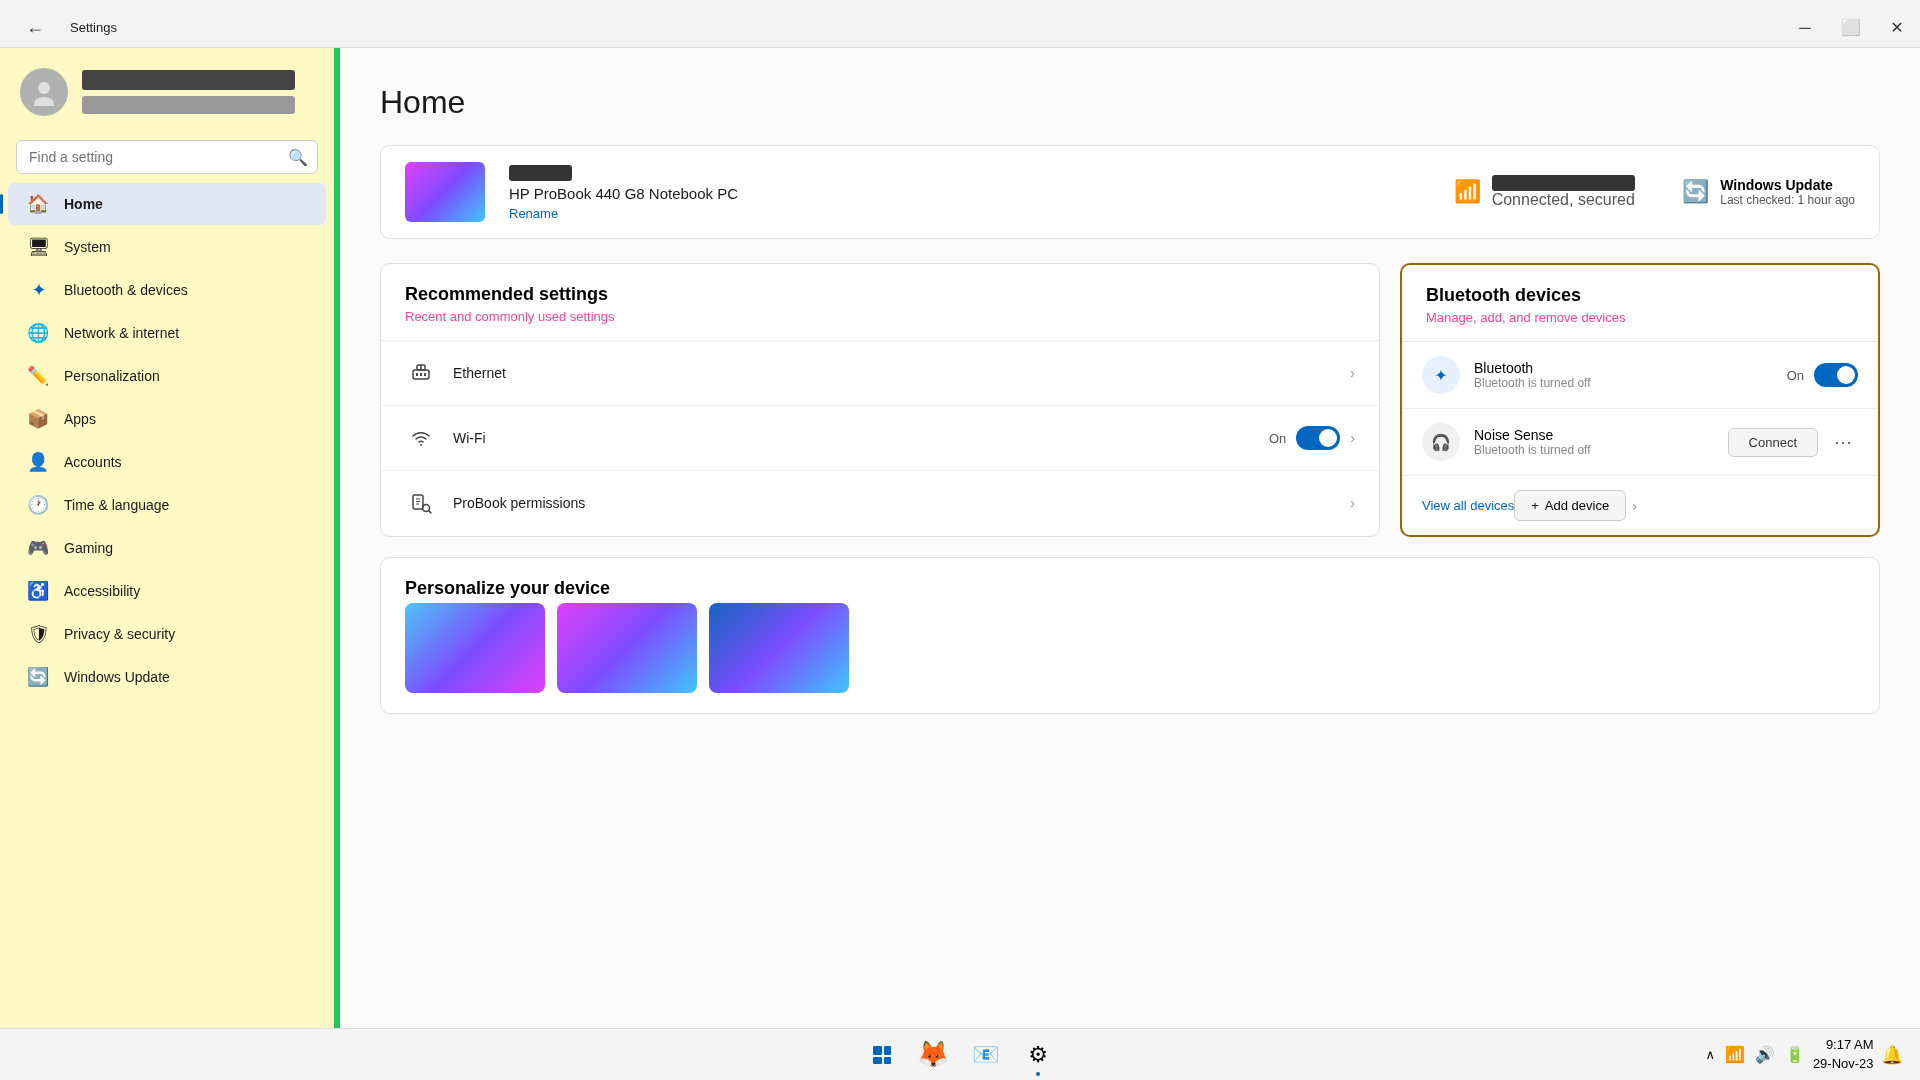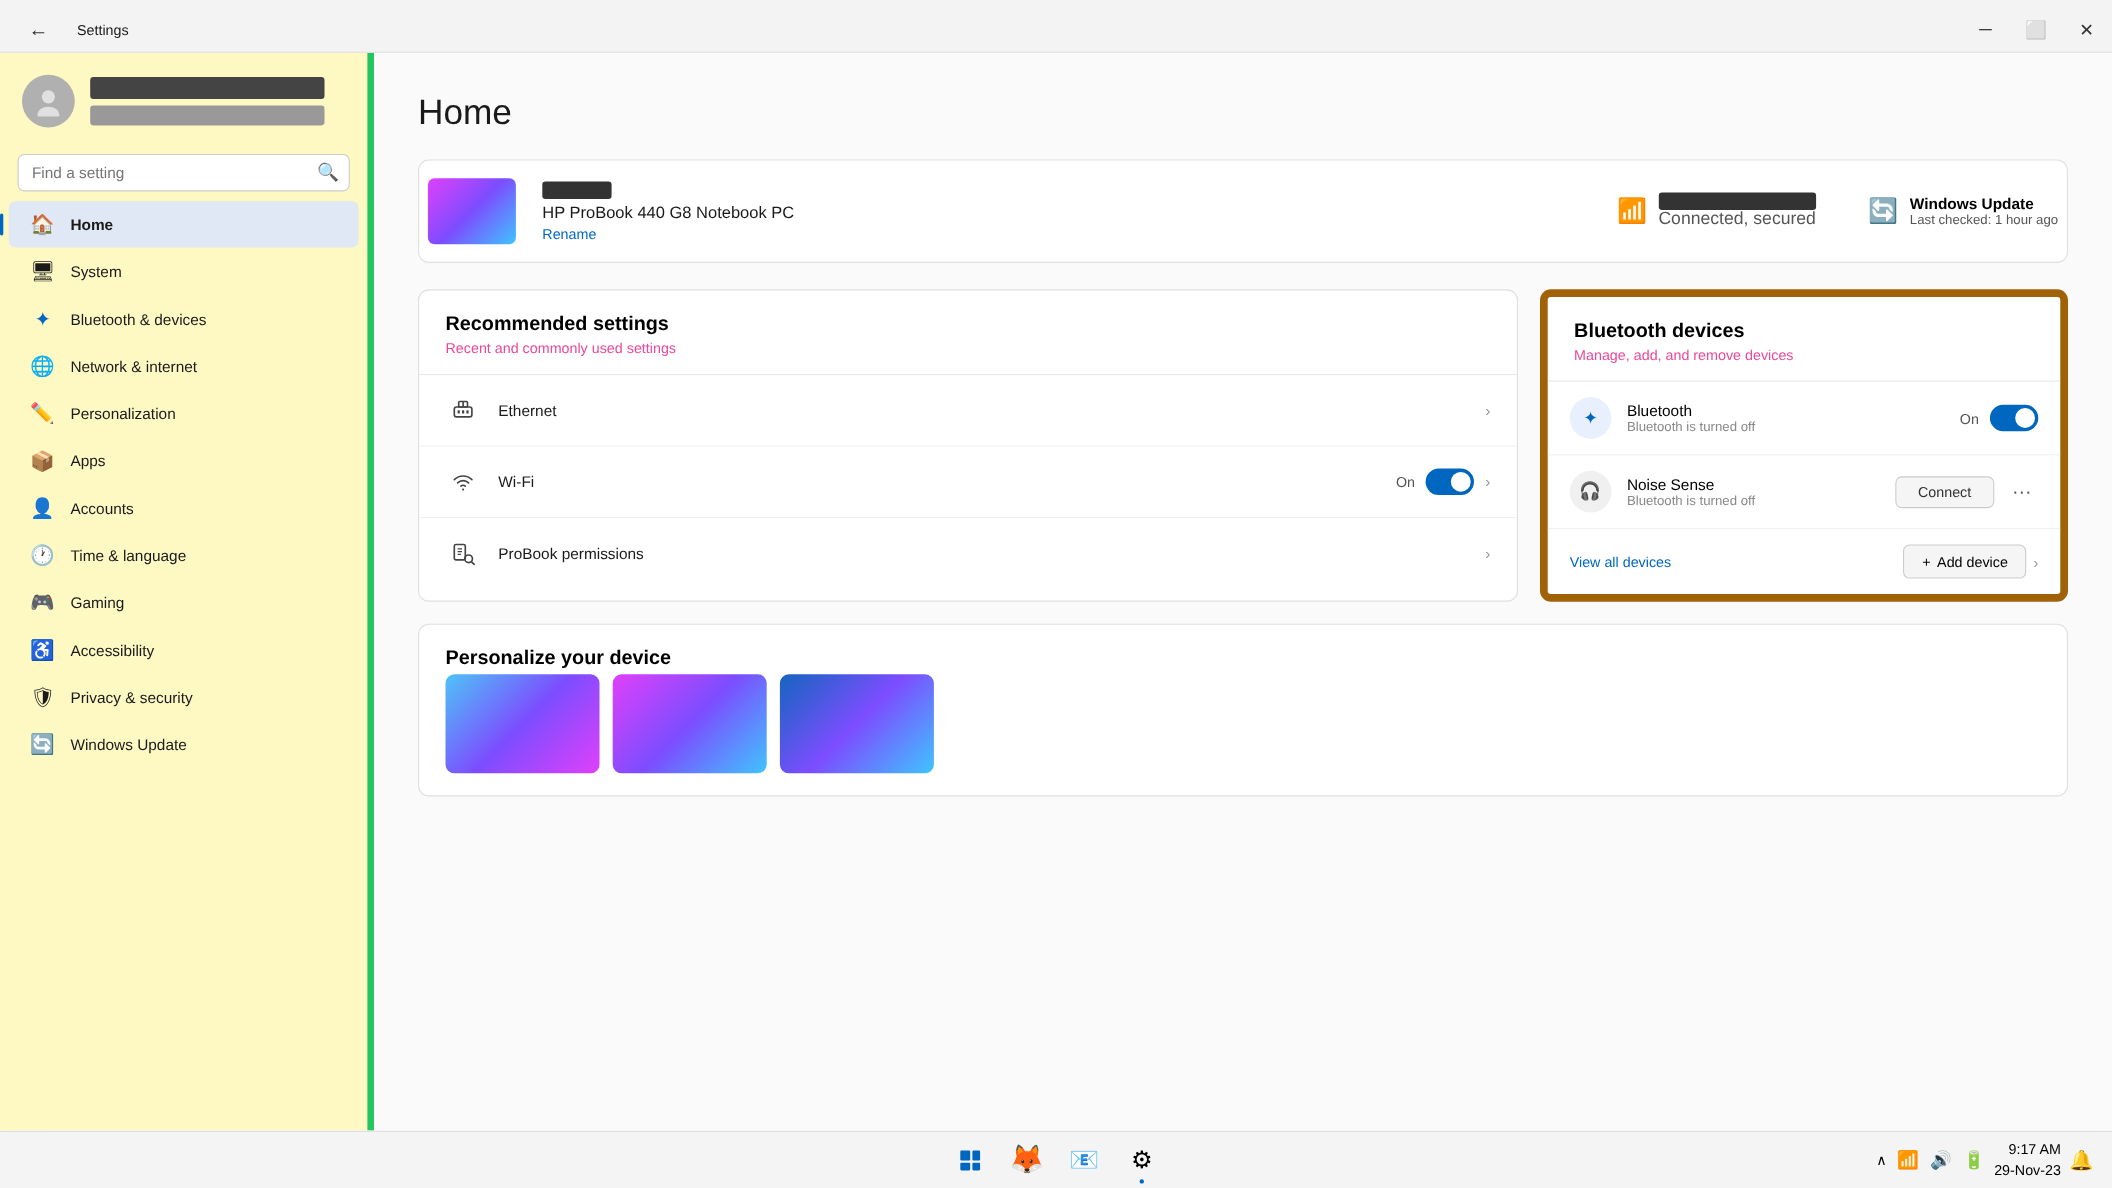--- a/index.html
+++ b/index.html
@@ -54,21 +54,21 @@
     }
     .nav-icon { width: 22px; height: 22px; display: flex; align-items: center; justify-content: center; flex-shrink: 0; font-size: 18px; }
 
     
     .content { flex: 1; background: #fafafa; overflow-y: auto; padding: 36px 40px 36px 40px; }
     .page-title { font-size: 32px; font-weight: 300; margin-bottom: 24px; color: #1a1a1a; }
 
     
     .device-card {
       display: flex; align-items: center; background: #fff;
-      border-radius: 10px; padding: 16px 8px; margin-bottom: 24px;
+      border-radius: 10px; padding: 16px 24px; margin-bottom: 24px;
       border: 1px solid #e0e0e0; gap: 24px;
     }
     .device-thumbnail { width: 80px; height: 60px; border-radius: 6px; background: linear-gradient(135deg, #e040fb, #7c4dff, #40c4ff); flex-shrink: 0; }
     .device-info { flex: 1; }
     .device-name-row { font-size: 11px; font-weight: 600; color: #1a1a1a; background: #333; color: transparent; border-radius: 3px; padding: 2px 30px; display: inline-block; margin-bottom: 4px; }
     .device-model { font-size: 15px; color: #1a1a1a; margin-bottom: 2px; }
     .device-rename { font-size: 13px; color: #0067c0; cursor: pointer; text-decoration: none; }
     .device-right { display: flex; align-items: center; gap: 48px; margin-left: auto; }
     .wifi-status { display: flex; align-items: center; gap: 10px; }
     .wifi-icon { font-size: 22px; color: #0067c0; }
@@ -77,21 +77,21 @@
     .wifi-status-text { font-size: 16px; color: #555; }
     .update-status { display: flex; align-items: center; gap: 10px; }
     .update-icon { font-size: 22px; color: #0067c0; }
     .update-info { display: flex; flex-direction: column; }
     .update-title { font-size: 14px; font-weight: 600; }
     .update-sub { font-size: 12px; color: #555; }
 
     
     .panels-row { display: flex; gap: 20px; }
     .panel-left { flex: 1; background: #fff; border-radius: 10px; border: 1px solid #e0e0e0; overflow: hidden; }
-    .panel-right { width: 480px; background: #fff; border-radius: 10px; border: 7px solid #a16207; overflow: hidden; }
+    .panel-right { width: 480px; background: #fff; border-radius: 10px; border: 2px solid #a16207; overflow: hidden; }
 
     .panel-header { padding: 20px 24px 4px 24px; }
     .panel-header-title { font-size: 18px; font-weight: 600; margin-bottom: 4px; }
     .panel-header-sub { font-size: 13px; color: #ec4899; margin-bottom: 12px; }
     .panel-divider { border: none; border-top: 1px solid #e8e8e8; margin: 0; }
 
     .settings-row {
       display: flex; align-items: center; padding: 16px 24px;
       border-bottom: 1px solid #f0f0f0; cursor: pointer; gap: 16px;
     }
@@ -109,21 +109,21 @@
     .bt-row:last-of-type { border-bottom: none; }
     .bt-device-icon { width: 38px; height: 38px; border-radius: 50%; background: #f0f0f0; display: flex; align-items: center; justify-content: center; font-size: 18px; flex-shrink: 0; }
     .bt-device-info { flex: 1; }
     .bt-device-name { font-size: 14px; font-weight: 500; }
     .bt-device-sub { font-size: 12px; color: #888; }
     .bt-row-right { display: flex; align-items: center; gap: 10px; }
     .bt-on-label { font-size: 13px; color: #555; }
     .btn-connect { padding: 6px 20px; border: 1px solid #ccc; border-radius: 6px; background: #f5f5f5; font-size: 13px; cursor: pointer; color: #333; }
     .ellipsis-btn { background: none; border: none; font-size: 18px; cursor: pointer; color: #555; padding: 4px 6px; border-radius: 4px; }
 
-    .bt-footer { display: flex; align-items: center; justify-content: space-between; padding: 14px 20px; }
+    .bt-footer { display: flex; align-items: center; padding: 14px 20px; }
     .view-all-link { font-size: 13px; color: #0067c0; cursor: pointer; }
     .add-device-btn { display: flex; align-items: center; gap: 6px; padding: 7px 16px; border: 1px solid #ccc; border-radius: 6px; background: #f5f5f5; font-size: 13px; cursor: pointer; }
 
     
     .personalize-section { margin-top: 20px; background: #fff; border-radius: 10px; border: 1px solid #e0e0e0; padding: 20px 24px; }
     .personalize-title { font-size: 18px; font-weight: 600; margin-bottom: 4px; }
     .wallpaper-row { display: flex; gap: 12px; }
     .wallpaper-thumb { width: 140px; height: 90px; border-radius: 8px; cursor: pointer; overflow: hidden; }
     .wp1 { background: linear-gradient(135deg, #4fc3f7, #7c4dff, #e040fb); }
     .wp2 { background: linear-gradient(135deg, #e040fb, #7c4dff, #40c4ff); }

